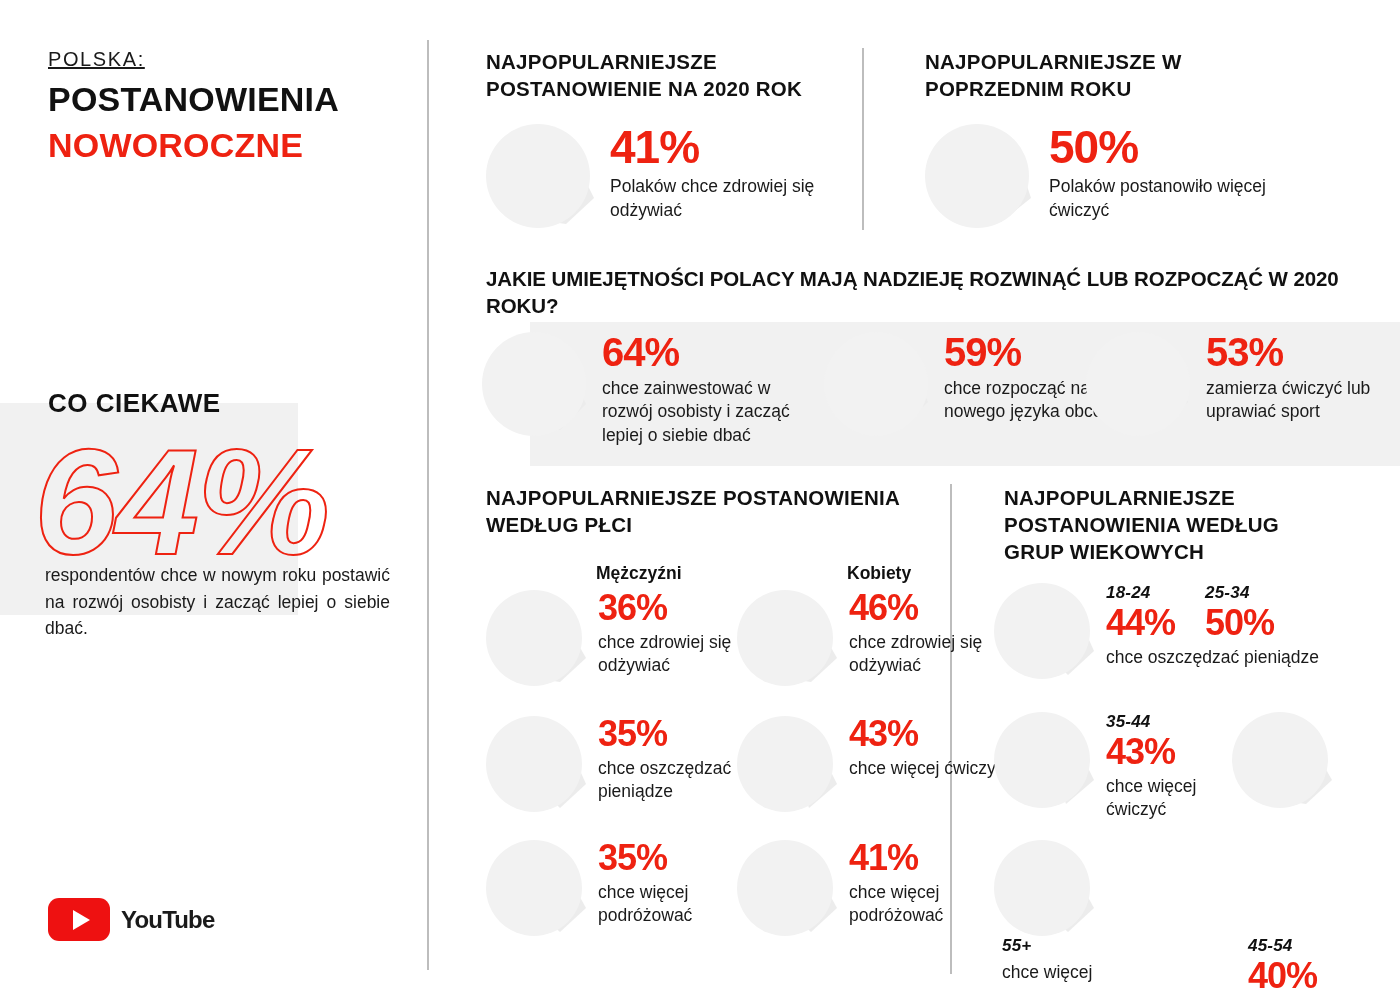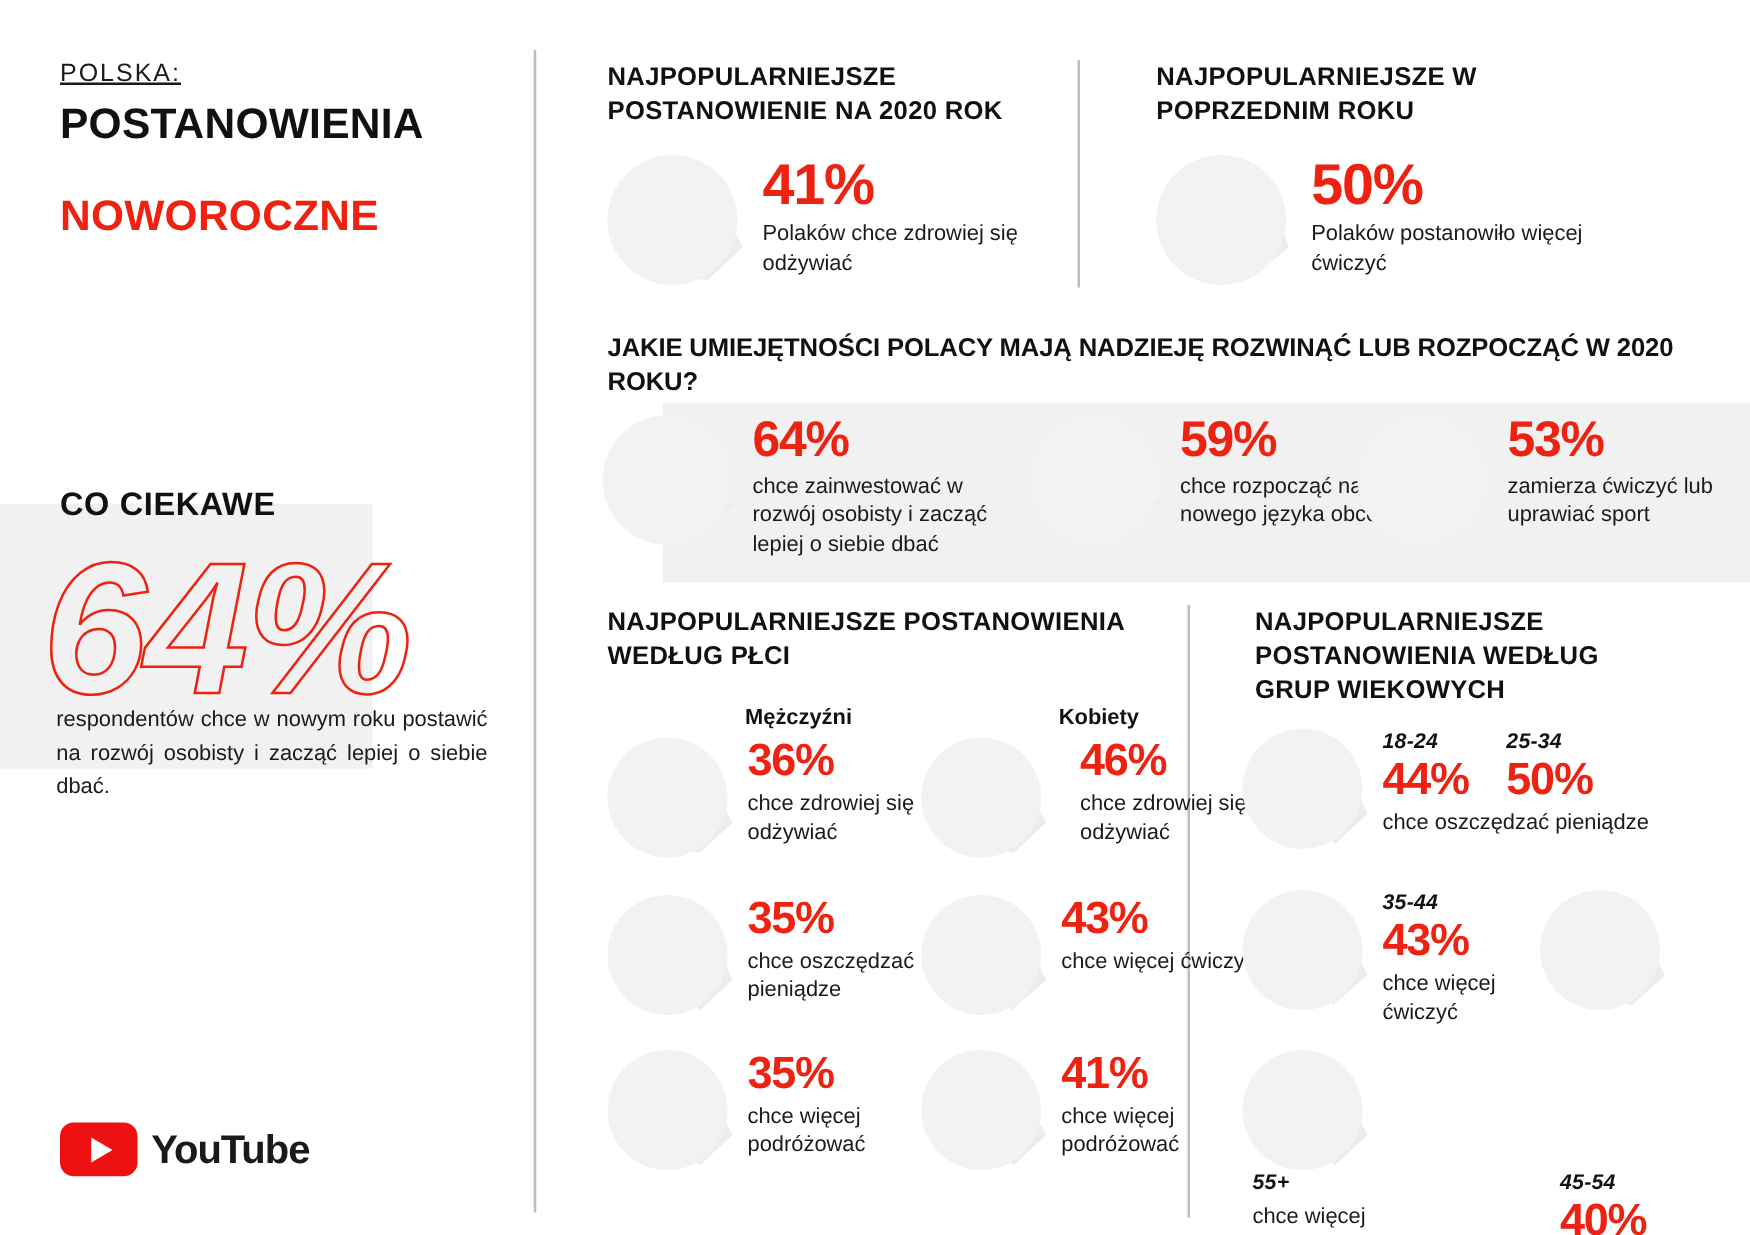--- a/index.html
+++ b/index.html
@@ -22,21 +22,21 @@
   #kicker {
     position:absolute; left:48px; top:48px;
     font-size:20px; letter-spacing:1.6px; font-weight:400; color:#1a1a1a;text-decoration:underline;
   }
   #title-main {
     position:absolute; left:48px; top:80px;
     font-size:34px; font-weight:700; letter-spacing:0.2px; color:#111;
   }
   #title-accent {
     position:absolute; left:48px; top:126px;
-    font-size:34px; font-weight:700; letter-spacing:0.2px; color:#ee2211;margin-top:28px;
+    font-size:34px; font-weight:700; letter-spacing:0.2px; color:#ee2211;
   }
 
   #curio-band {
     position:absolute; left:0; top:403px; width:298px; height:212px;
     background:#f1f1f1;
   }
   #curio-label {
     position:absolute; left:48px; top:388px;
     font-size:26px; font-weight:700; letter-spacing:0.5px; color:#111;
   }
@@ -59,21 +59,21 @@
   #yt-logo { position:absolute; left:48px; top:898px; display:flex; align-items:center; gap:11px; }
   #yt-mark {
     width:62px; height:43px; background:#ee1111; border-radius:11px;
     display:flex; align-items:center; justify-content:center;
   }
   #yt-mark .tri {
     width:0;height:0;border-left:17px solid #fff;
     border-top:10px solid transparent;border-bottom:10px solid transparent;
     margin-left:4px;
   }
-  #yt-word { font-size:32px; font-weight:700; letter-spacing:-0.8px; color:#1a1a1a; }
+  #yt-word { font-size:24px; font-weight:700; letter-spacing:-0.8px; color:#1a1a1a; }
 
   
   #divider-main { position:absolute; left:427px; top:40px; width:1.5px; height:930px; background:#bdbdbd; }
   #divider-top  { position:absolute; left:862px; top:48px;  width:1.5px; height:182px; background:#bdbdbd; }
   #divider-bot  { position:absolute; left:950px; top:484px; width:1.5px; height:490px; background:#bdbdbd; }
 
   
   .sec-head {
     position:absolute; font-size:20.5px; font-weight:700;
     line-height:1.32; letter-spacing:0.25px; color:#111;
@@ -317,21 +317,21 @@
       <div class="circle-bg" style="width:96px;height:96px;"></div>
       <svg width="104" height="96" viewBox="0 0 104 96">
         <path d="M48 88 L92 54 L100 68 L74 92 Z" fill="#ececec"></path>
         <path d="M48 26 C37 26 26 37 26 53 C26 69 37 84 48 84 C51 84 52 81 55 81 C58 81 59 84 62 84 C73 84 84 69 84 53 C84 37 73 26 62 26 C58 26 57 29 55 29 C53 29 52 26 48 26 Z" fill="#ee2211"></path>
         <path d="M48 26 C37 26 26 37 26 53 C26 69 37 84 48 84 C51 84 53 81 55 81 L55 29 C53 29 52 26 48 26 Z" fill="#f93a2e"></path>
         <ellipse cx="40" cy="46" rx="5.5" ry="12" transform="rotate(-22 40 46)" fill="#ff6a5e"></ellipse>
         <path d="M55 30 C55 22 57 17 61 13 C59 21 58 25 58 30 Z" fill="#333"></path>
         <path d="M57 24 C65 18 74 19 78 22 C70 24 63 27 58 31 Z" fill="#333"></path>
       </svg>
     </div>
-    <div class="stat-txt" style="margin-left:23px; width:175px;">
+    <div class="stat-txt" style="margin-left:8px; width:175px;">
       <div class="pct sm">46%</div>
       <div class="desc tight">chce zdrowiej się odżywiać</div>
     </div>
   </div>
 
   <div class="stat" style="left:737px; top:716px;">
     <div class="icon-wrap" style="width:104px;height:96px;">
       <div class="circle-bg" style="width:96px;height:96px;"></div>
       <svg width="104" height="96" viewBox="0 0 104 96">
         <path d="M58 50 L92 52 L100 68 L72 92 Z" fill="#ececec"></path>

